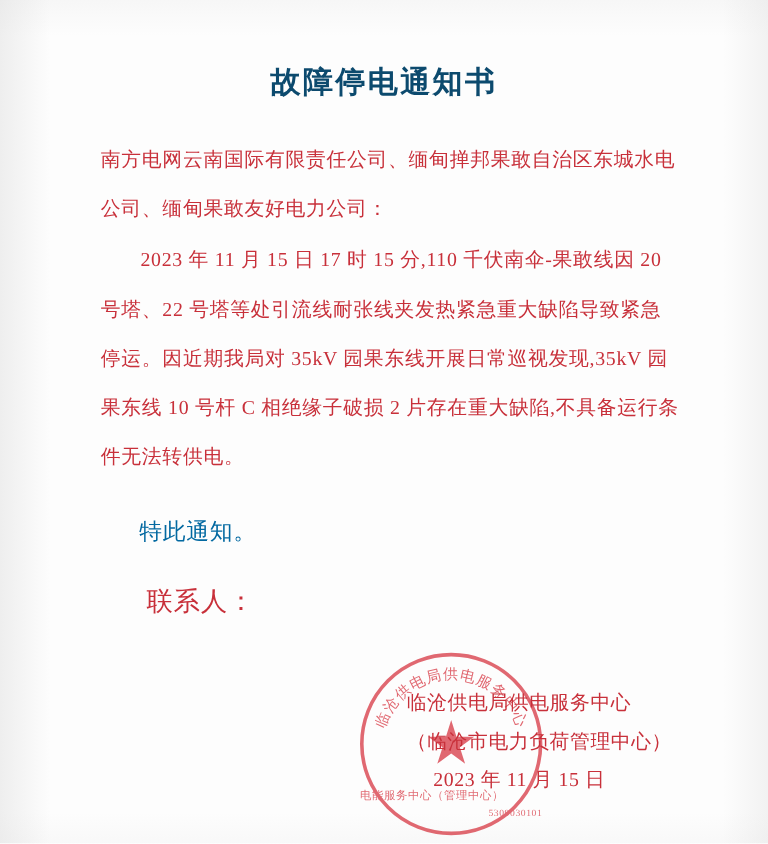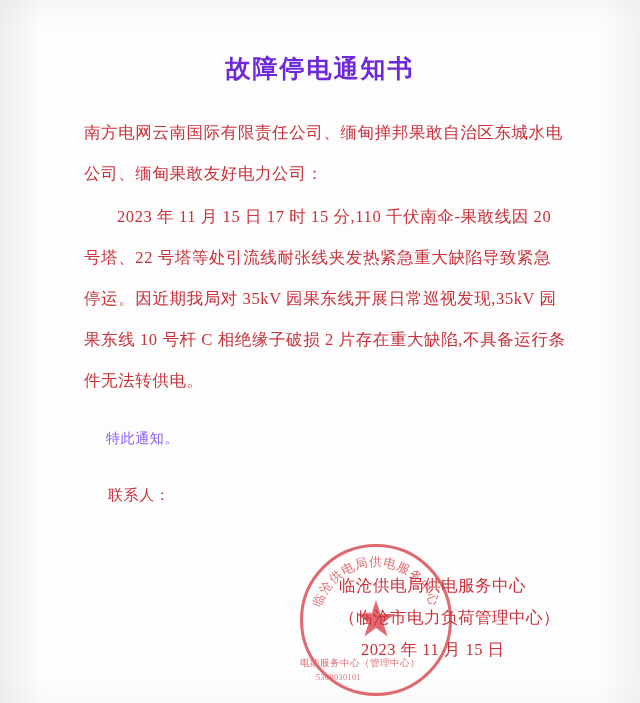--- a/index.html
+++ b/index.html
@@ -33,21 +33,21 @@
   }
   .doc-title {
     position: absolute;
     top: 52px;
     left: 0;
     width: 100%;
     text-align: center;
     font-size: 25px;
     font-weight: bold;
     letter-spacing: 2px;
-    color: #6d28d9;
+    color: #0c4a6e;
     font-family: "Liberation Serif", "DejaVu Serif", serif;
   }
   .body-text {
     position: absolute;
     top: 112px;
     left: 84px;
     width: 484px;
     color: #c8303a;
     font-size: 16.5px;
     line-height: 41px;
@@ -56,32 +56,32 @@
   .body-text p {
     margin: 0 0 2px 0;
   }
   .indent {
     text-indent: 2em;
   }
   .notice-line {
     position: absolute;
     top: 430px;
     left: 78px;
-    color: #8b5cf6;
-    font-size: 14px;
+    color: #0369a1;
+    font-size: 19px;
     letter-spacing: 0.6px;
     text-indent: 2em;
     width: 484px;
   }
   .contact-line {
     position: absolute;
     top: 486px;
     left: 78px;
     color: #c8303a;
-    font-size: 15px;
+    font-size: 22px;
     letter-spacing: 0.6px;
     text-indent: 2em;
     width: 484px;
   }
   .signature {
     position: absolute;
     top: 570px;
     right: 80px;
     text-align: left;
     color: #c8303a;
@@ -140,24 +140,24 @@
     position: absolute;
     left: 0;
     bottom: 26px;
     width: 152px;
     color: #d6303c;
     font-size: 9.5px;
     letter-spacing: 0.5px;
   }
   .stamp-code {
     position: absolute;
-    left: 16px;
+    left: 0;
     bottom: 14px;
     width: 152px;
-    text-align: left;
+    text-align: right;
     color: #d6303c;
     font-size: 8px;
     letter-spacing: 0.5px;
   }
 </style>
 </head>
 <body>
 
 <div class="page">
 

